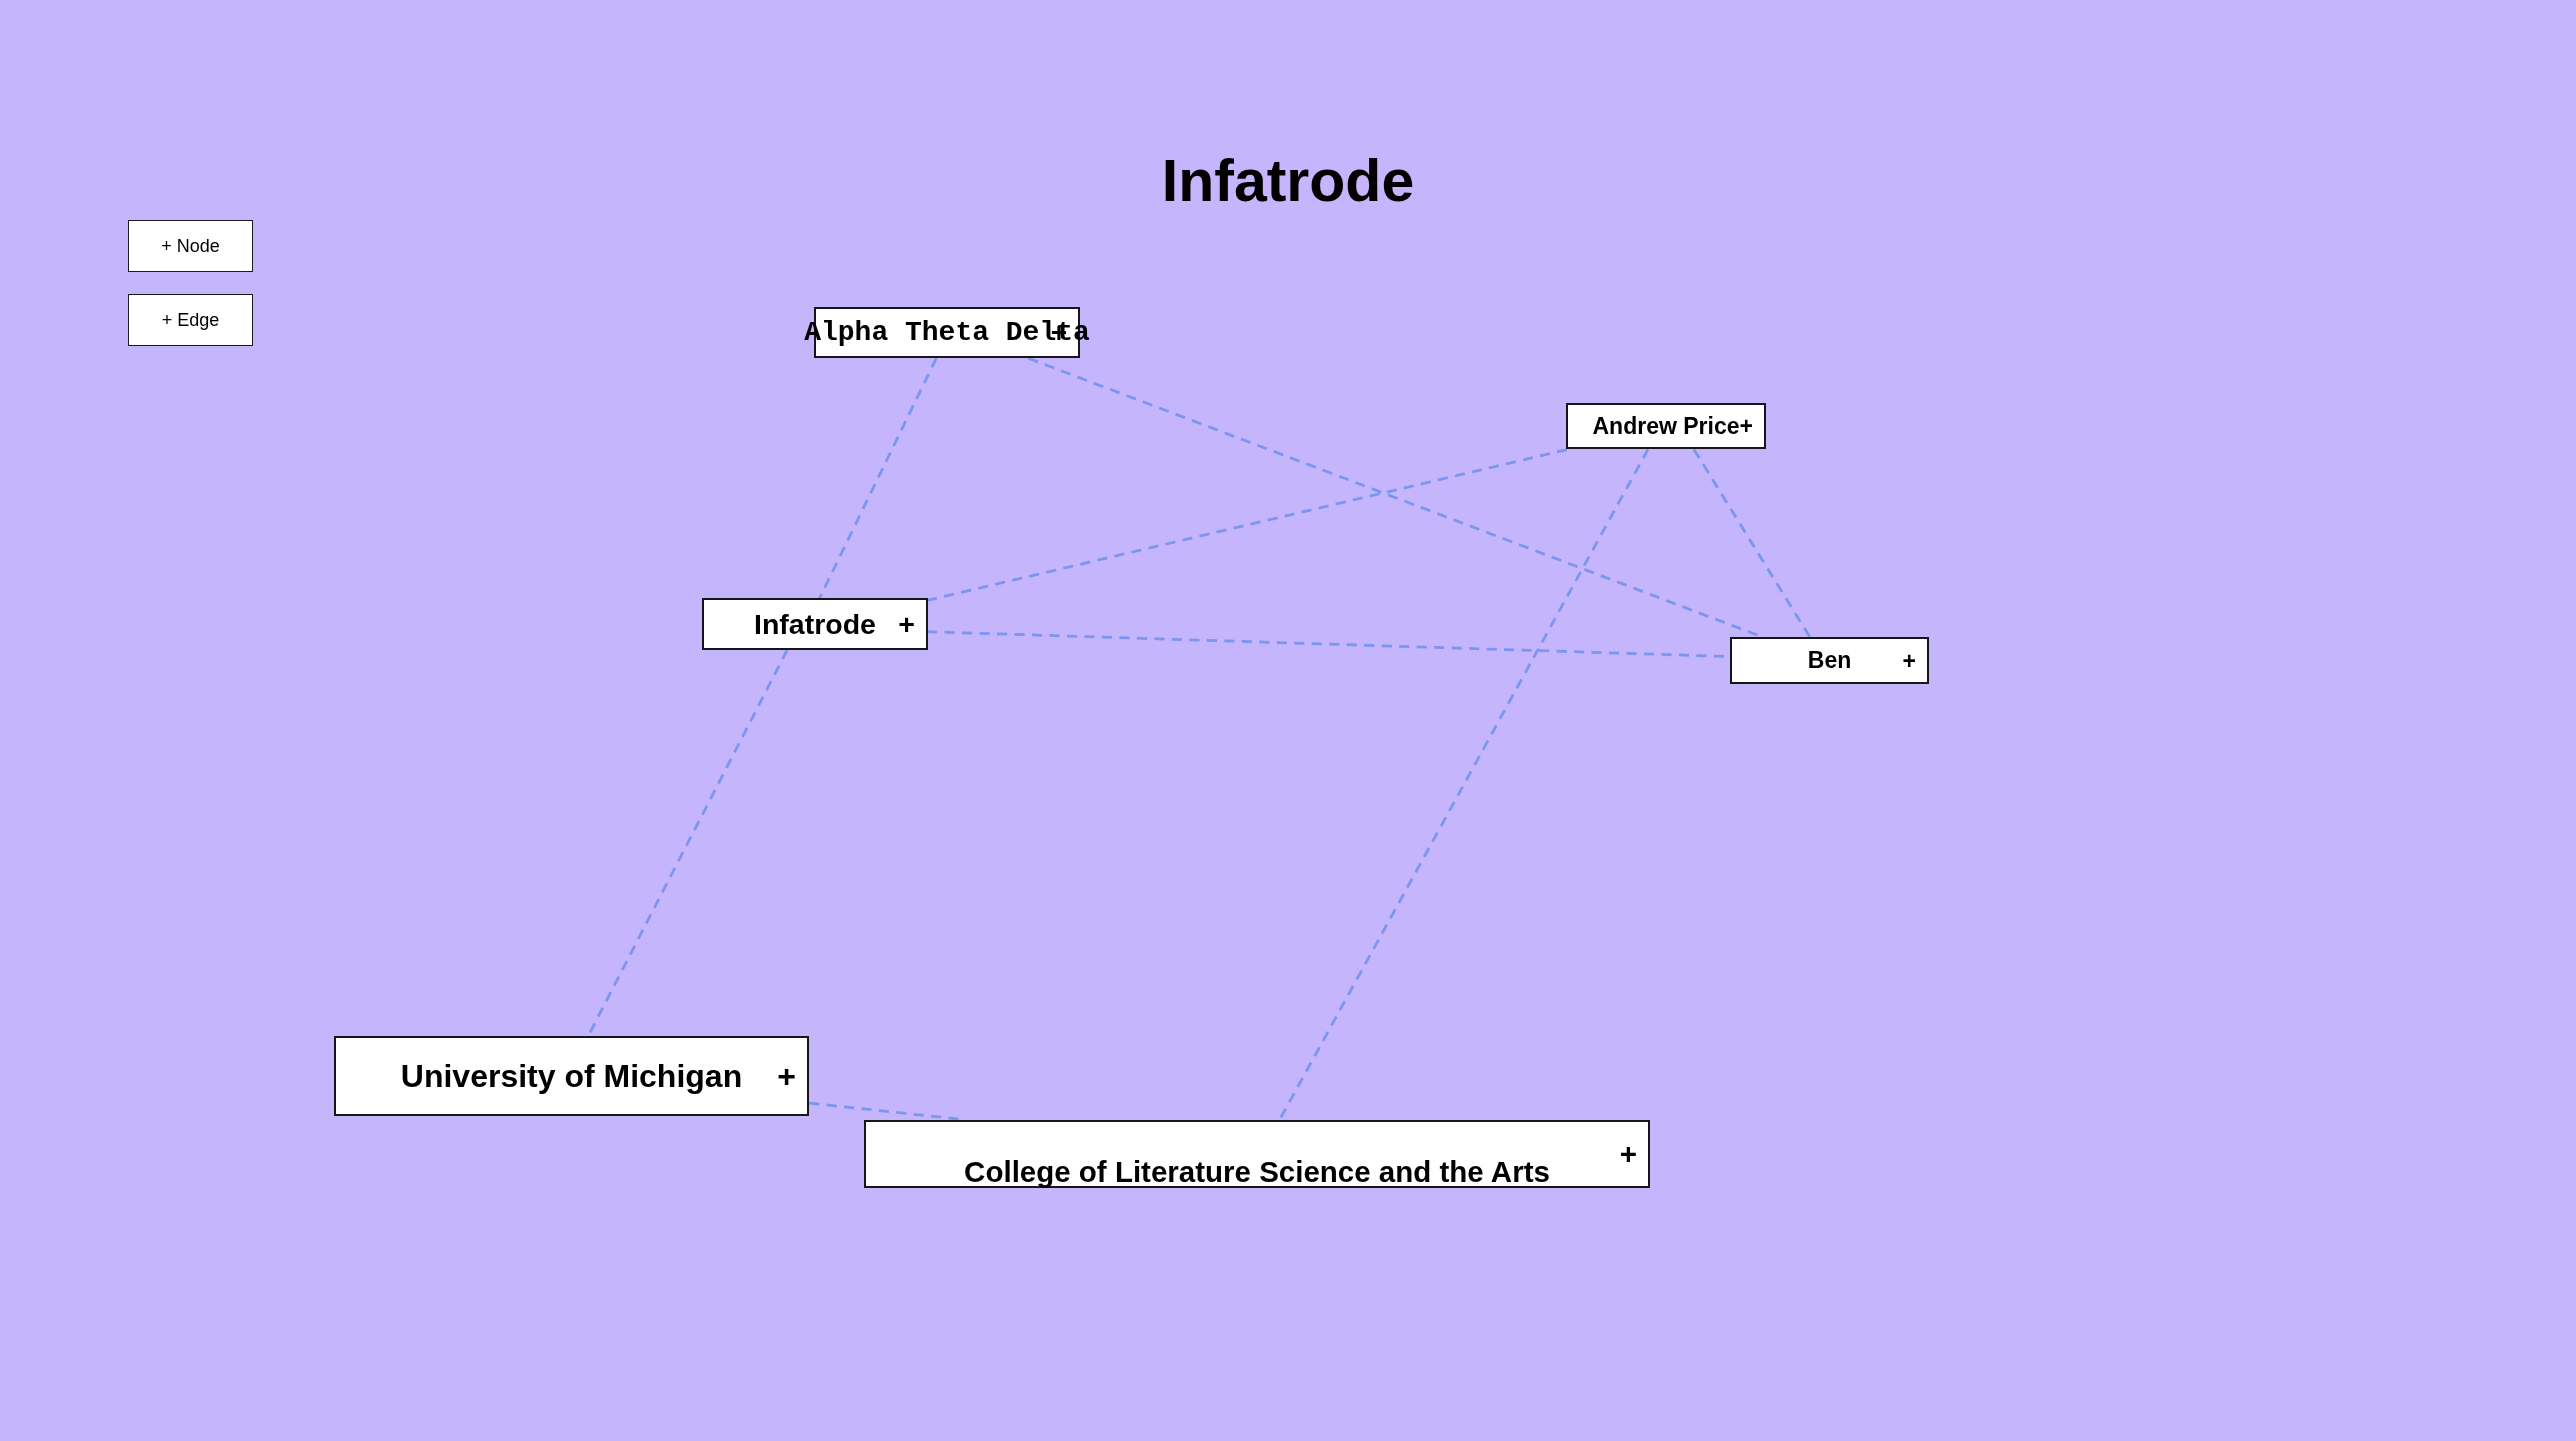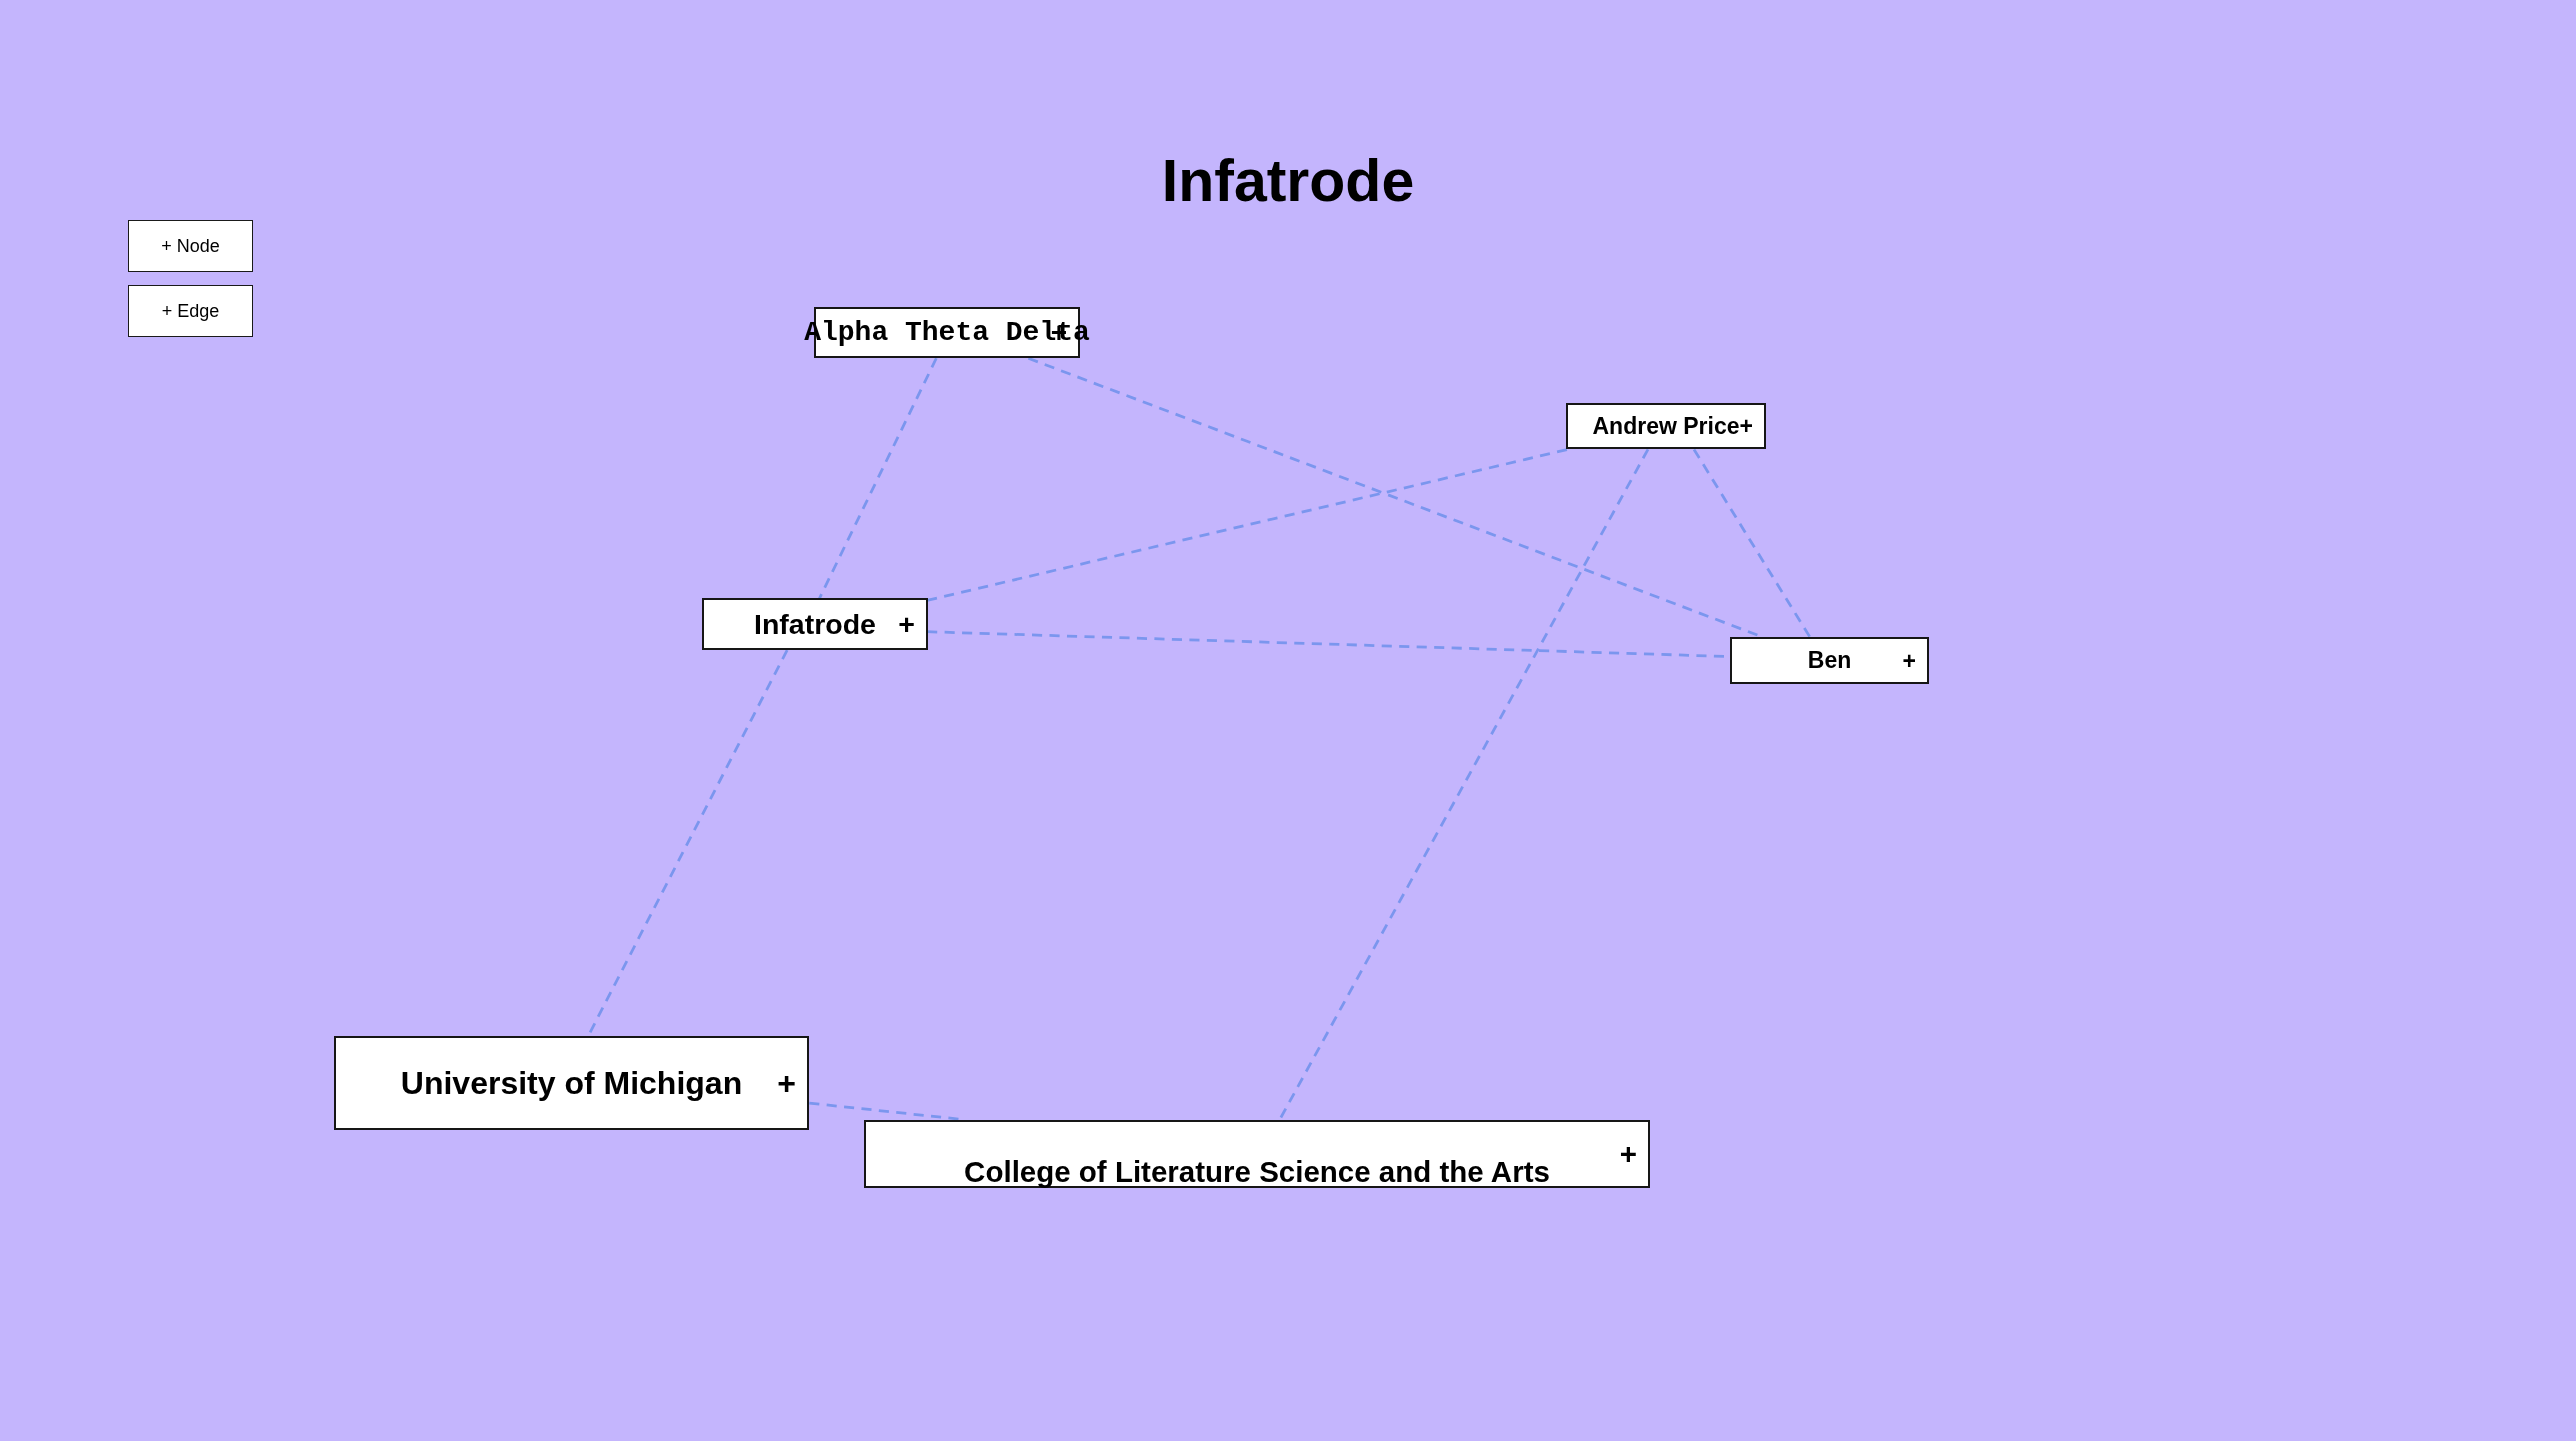--- a/index.html
+++ b/index.html
@@ -35,21 +35,21 @@
     border: 1.8px solid #1a1a1a;
     display: flex;
     align-items: center;
     justify-content: center;
     font-size: 18px;
     color: #000000;
     box-sizing: border-box;
     cursor: pointer;
   }
   #btn-add-node { top: 220px; }
-  #btn-add-edge { top: 285px; }
+  #btn-add-edge { top: 294px; }
   #edges-layer {
     position: absolute;
     top: 0;
     left: 0;
     z-index: 1;
   }
   .node {
     position: absolute;
     background: #ffffff;
     border: 2.8px solid #161616;
@@ -108,21 +108,21 @@
       <span class="node-plus" style="font-size: 23px;">+</span>
     </div>
     <div class="node" style="left: 702px; top: 598px; width: 226px; height: 52px;">
       <span class="node-label" style="font-size: 28.5px;">Infatrode</span>
       <span class="node-plus" style="font-size: 28.5px;">+</span>
     </div>
     <div class="node" style="left: 1730px; top: 637px; width: 199px; height: 47px;">
       <span class="node-label" style="font-size: 23px;">Ben</span>
       <span class="node-plus" style="font-size: 23px;">+</span>
     </div>
-    <div class="node" style="left: 334px; top: 1036px; width: 475px; height: 94px; justify-content: center;">
+    <div class="node" style="left: 334px; top: 1036px; width: 475px; height: 80px; justify-content: center;">
       <span class="node-label" style="font-size: 32px;">University of Michigan</span>
       <span class="node-plus" style="font-size: 32px;">+</span>
     </div>
     <div class="node" style="left: 864px; top: 1120px; width: 786px; height: 68px;">
       <span class="node-label" style="font-size: 29.5px; margin-top: 36px;">College of Literature Science and the Arts</span>
       <span class="node-plus" style="font-size: 29.5px;">+</span>
     </div>
   </div>
 
 

